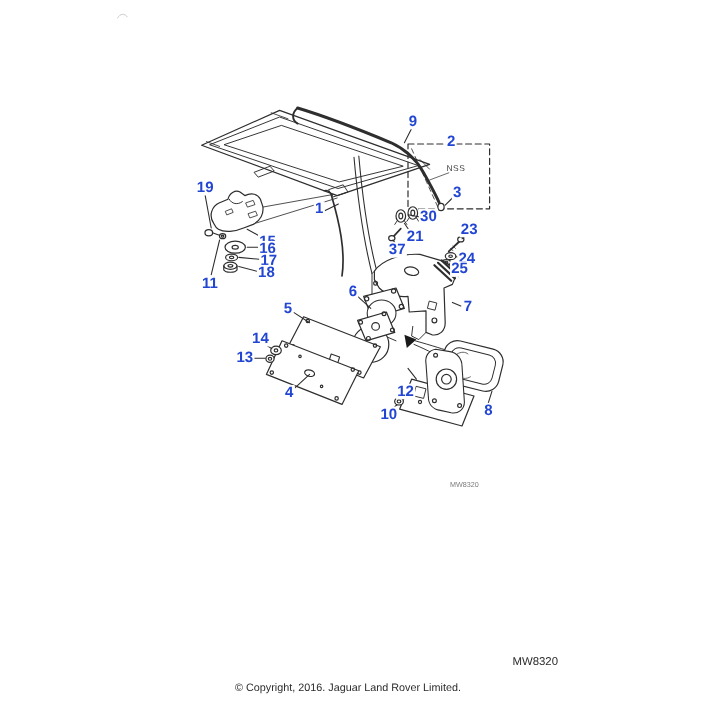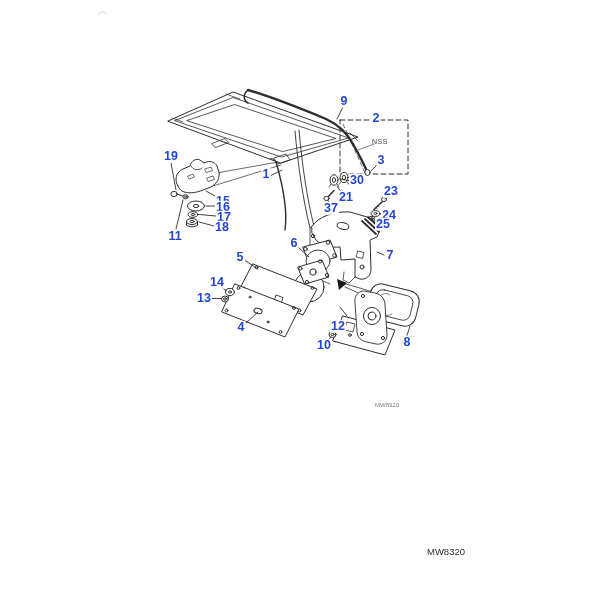--- a/index.html
+++ b/index.html
@@ -244,13 +244,14 @@
       <div class="part-label" style="left: 346px; top: 197px;">21</div>
       <div class="part-label" style="left: 331px; top: 208px;">37</div>
       <div class="part-label" style="left: 391px; top: 191px;">23</div>
       <div class="part-label" style="left: 389px; top: 215px;">24</div>
       <div class="part-label" style="left: 383px; top: 224px;">25</div>
     </div>
 
   <div class="anno nss">NSS</div>
   <div class="anno code-small">MW8320</div>
   <div class="anno code-large">MW8320</div>
+  <div class="anno copyright">© Copyright, 2016. Jaguar Land Rover Limited.</div>
 </div>
 
 </body></html>

